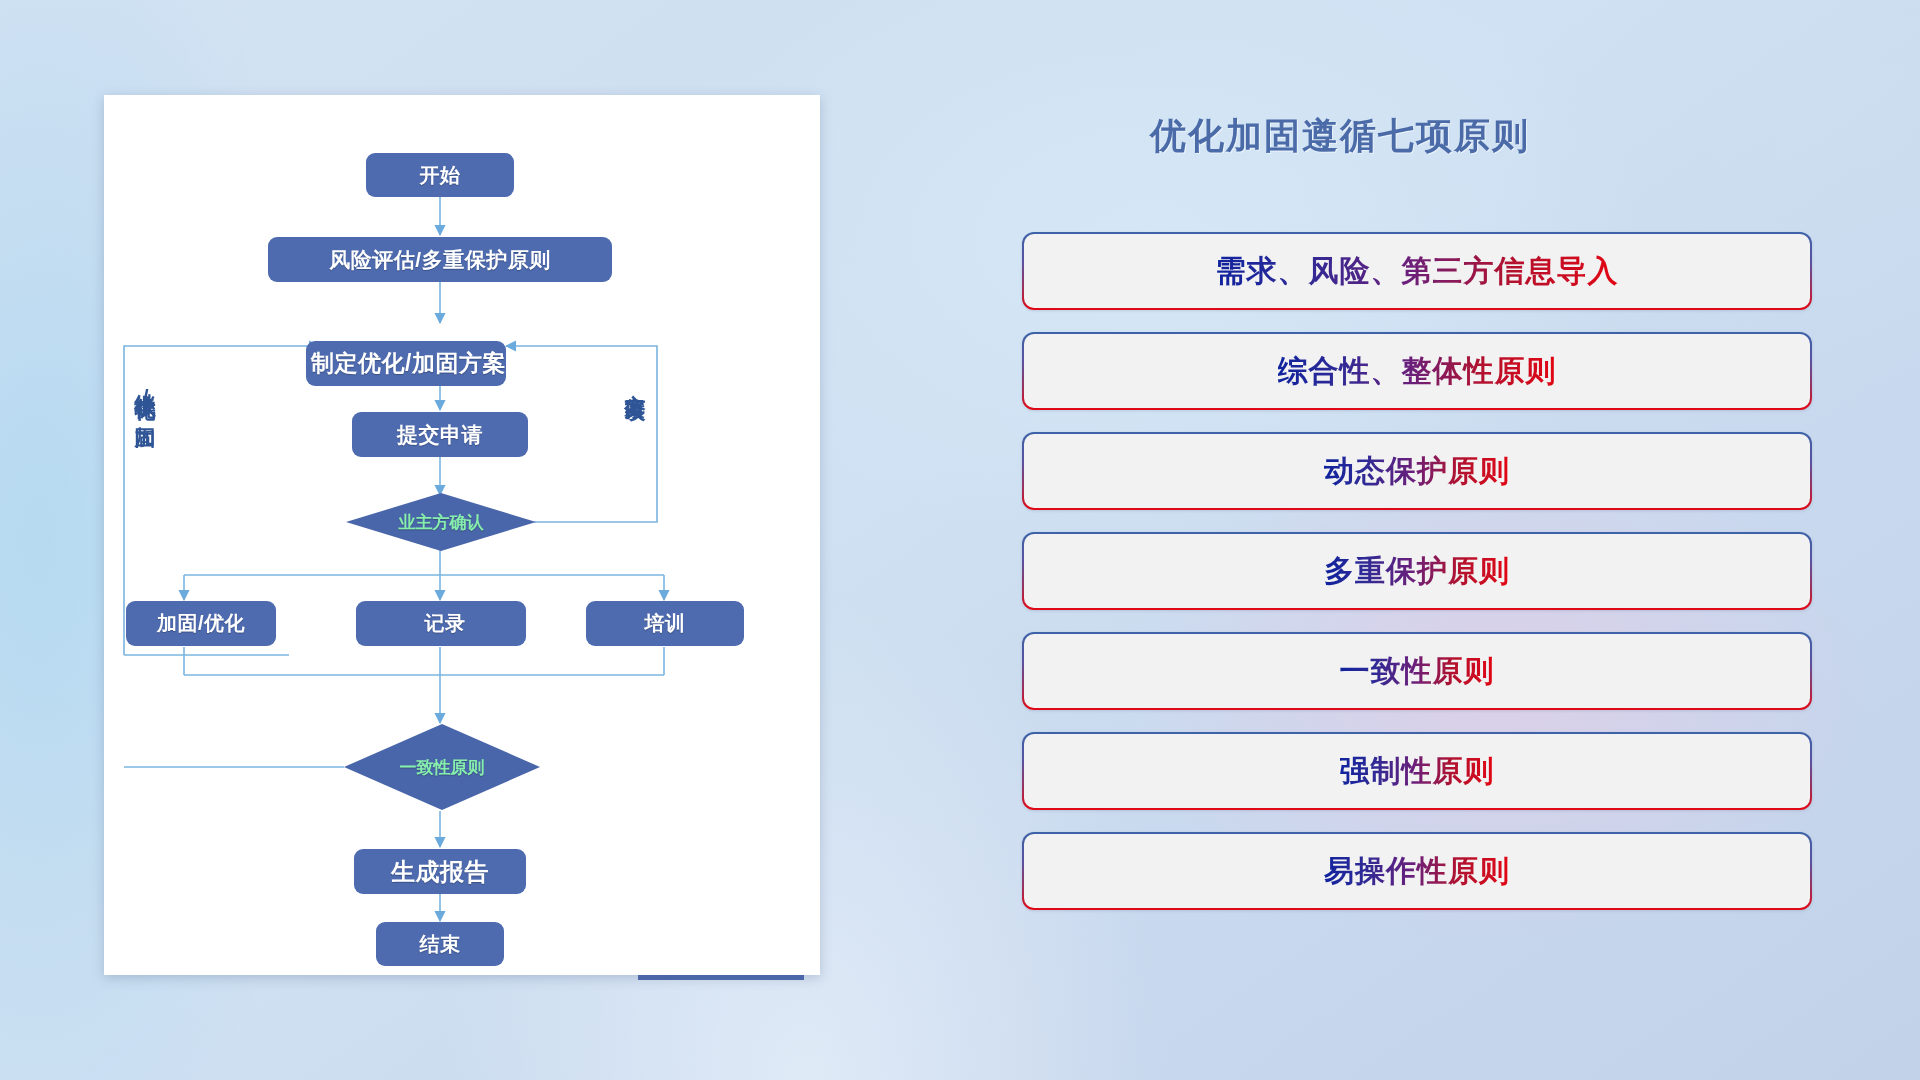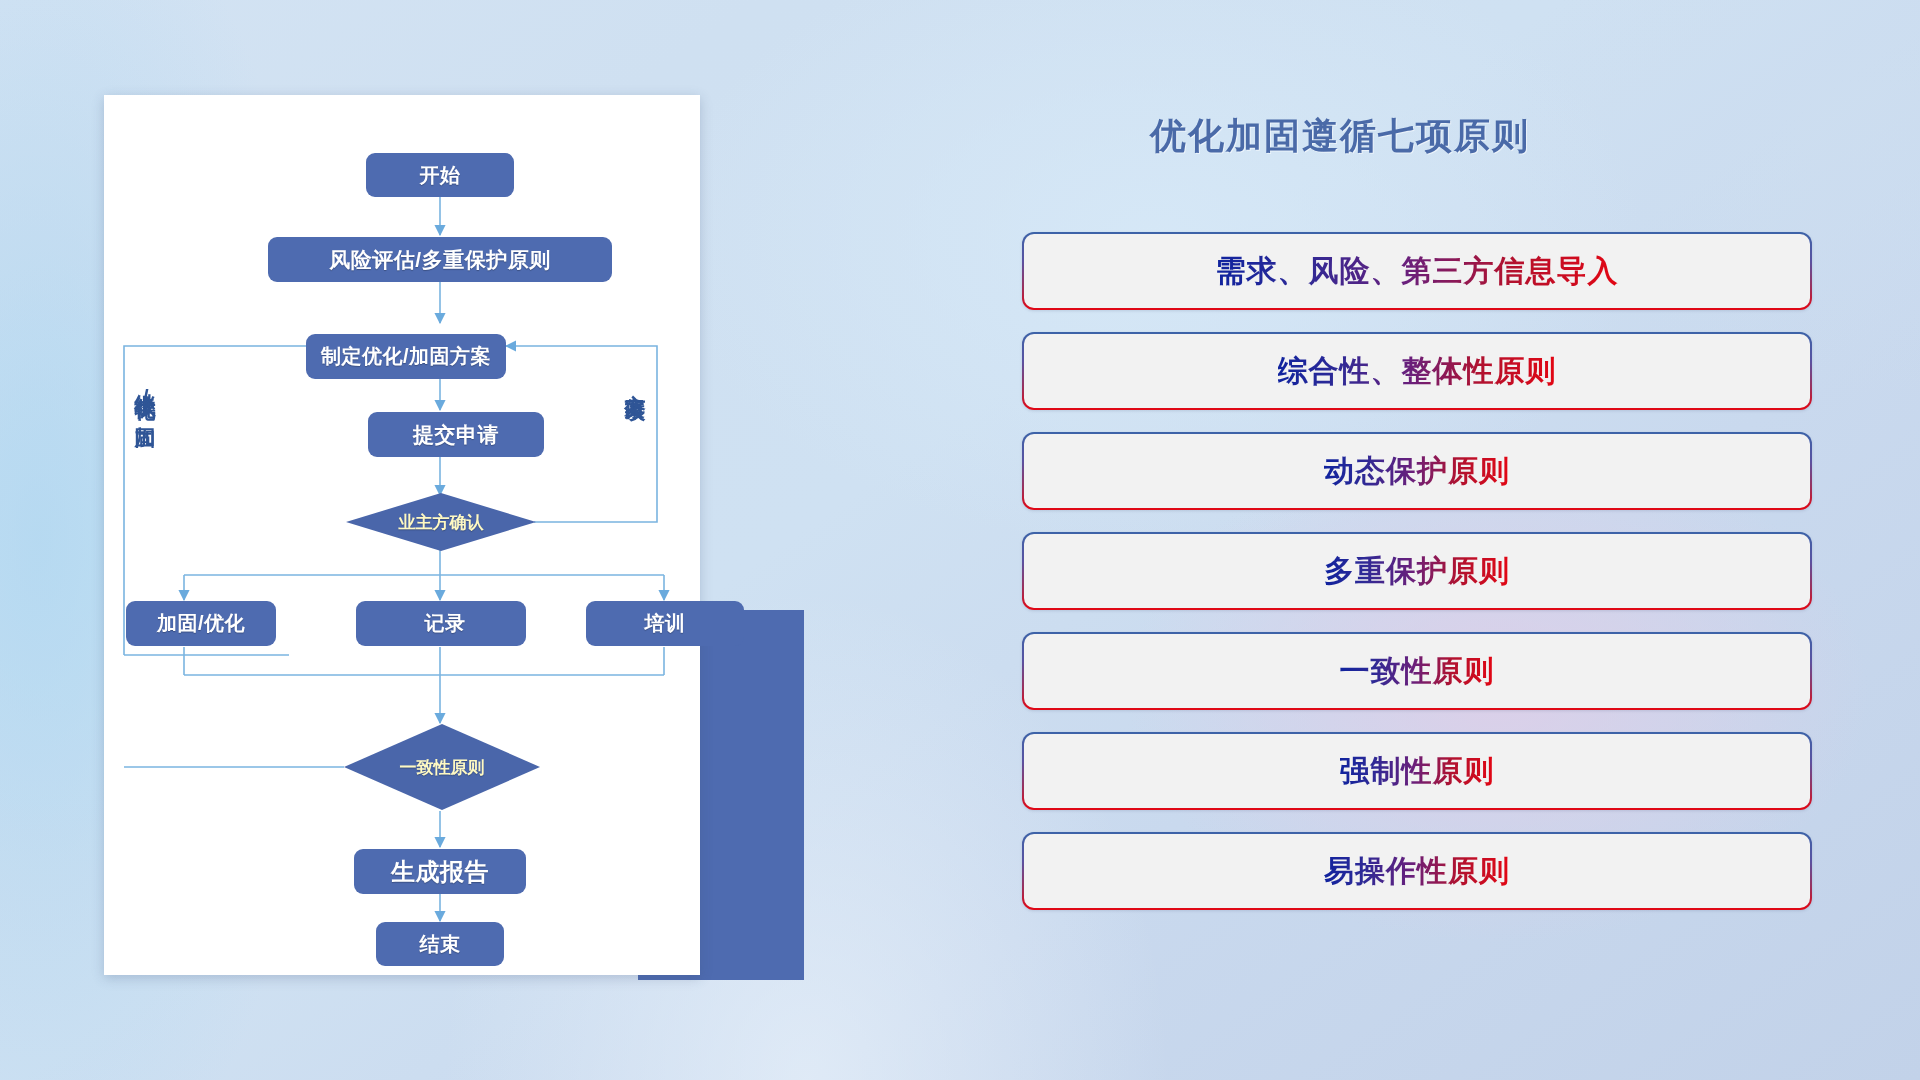--- a/index.html
+++ b/index.html
@@ -43,21 +43,21 @@
     width: 166px;
     height: 370px;
     background: #4e6bb0;
     z-index: 1;
   }
 
   .chart-card {
     position: absolute;
     left: 104px;
     top: 95px;
-    width: 596px;
+    width: 716px;
     height: 880px;
     background: #ffffff;
     z-index: 2;
     box-shadow: 0 3px 11px rgba(60,80,120,0.25);
   }
 
   .flow {
     position: absolute;
     inset: 0;
   }
@@ -86,21 +86,21 @@
     white-space: nowrap;
   }
 
   .diamond {
     position: absolute;
     background: #4a66aa;
     z-index: 4;
     display: flex;
     align-items: center;
     justify-content: center;
-    color: #fef9c3;
+    color: #86efac;
     font-weight: bold;
     text-shadow: 0 1px 1px rgba(0,0,0,0.25);
     clip-path: polygon(50% 0%, 100% 50%, 50% 100%, 0% 50%);
   }
 
   .vlabel {
     position: absolute;
     writing-mode: vertical-rl;
     text-orientation: upright;
     color: #2f5596;
@@ -217,25 +217,25 @@
       </svg>
 
       <div class="node" style="left:262px; top:58px; width:148px; height:44px; font-size:20px;">
         <span>开始</span>
       </div>
 
       <div class="node" style="left:164px; top:142px; width:344px; height:45px; font-size:21px;">
         <span>风险评估/多重保护原则</span>
       </div>
 
-      <div class="node" style="left:202px; top:239px; width:200px; height:45px; font-size:20px;">
+      <div class="node" style="left:202px; top:246px; width:200px; height:45px; font-size:23px;justify-content:flex-end;">
         <span>制定优化/加固方案</span>
       </div>
 
-      <div class="node" style="left:248px; top:317px; width:176px; height:45px; font-size:21px;margin-left:16px;">
+      <div class="node" style="left:248px; top:317px; width:176px; height:45px; font-size:21px;">
         <span>提交申请</span>
       </div>
 
       <div class="diamond" style="left:242px; top:398px; width:190px; height:58px; font-size:17px;">
         <span>业主方确认</span>
       </div>
 
       <div class="node" style="left:22px; top:506px; width:150px; height:45px; font-size:20px;">
         <span>加固/优化</span>
       </div>

